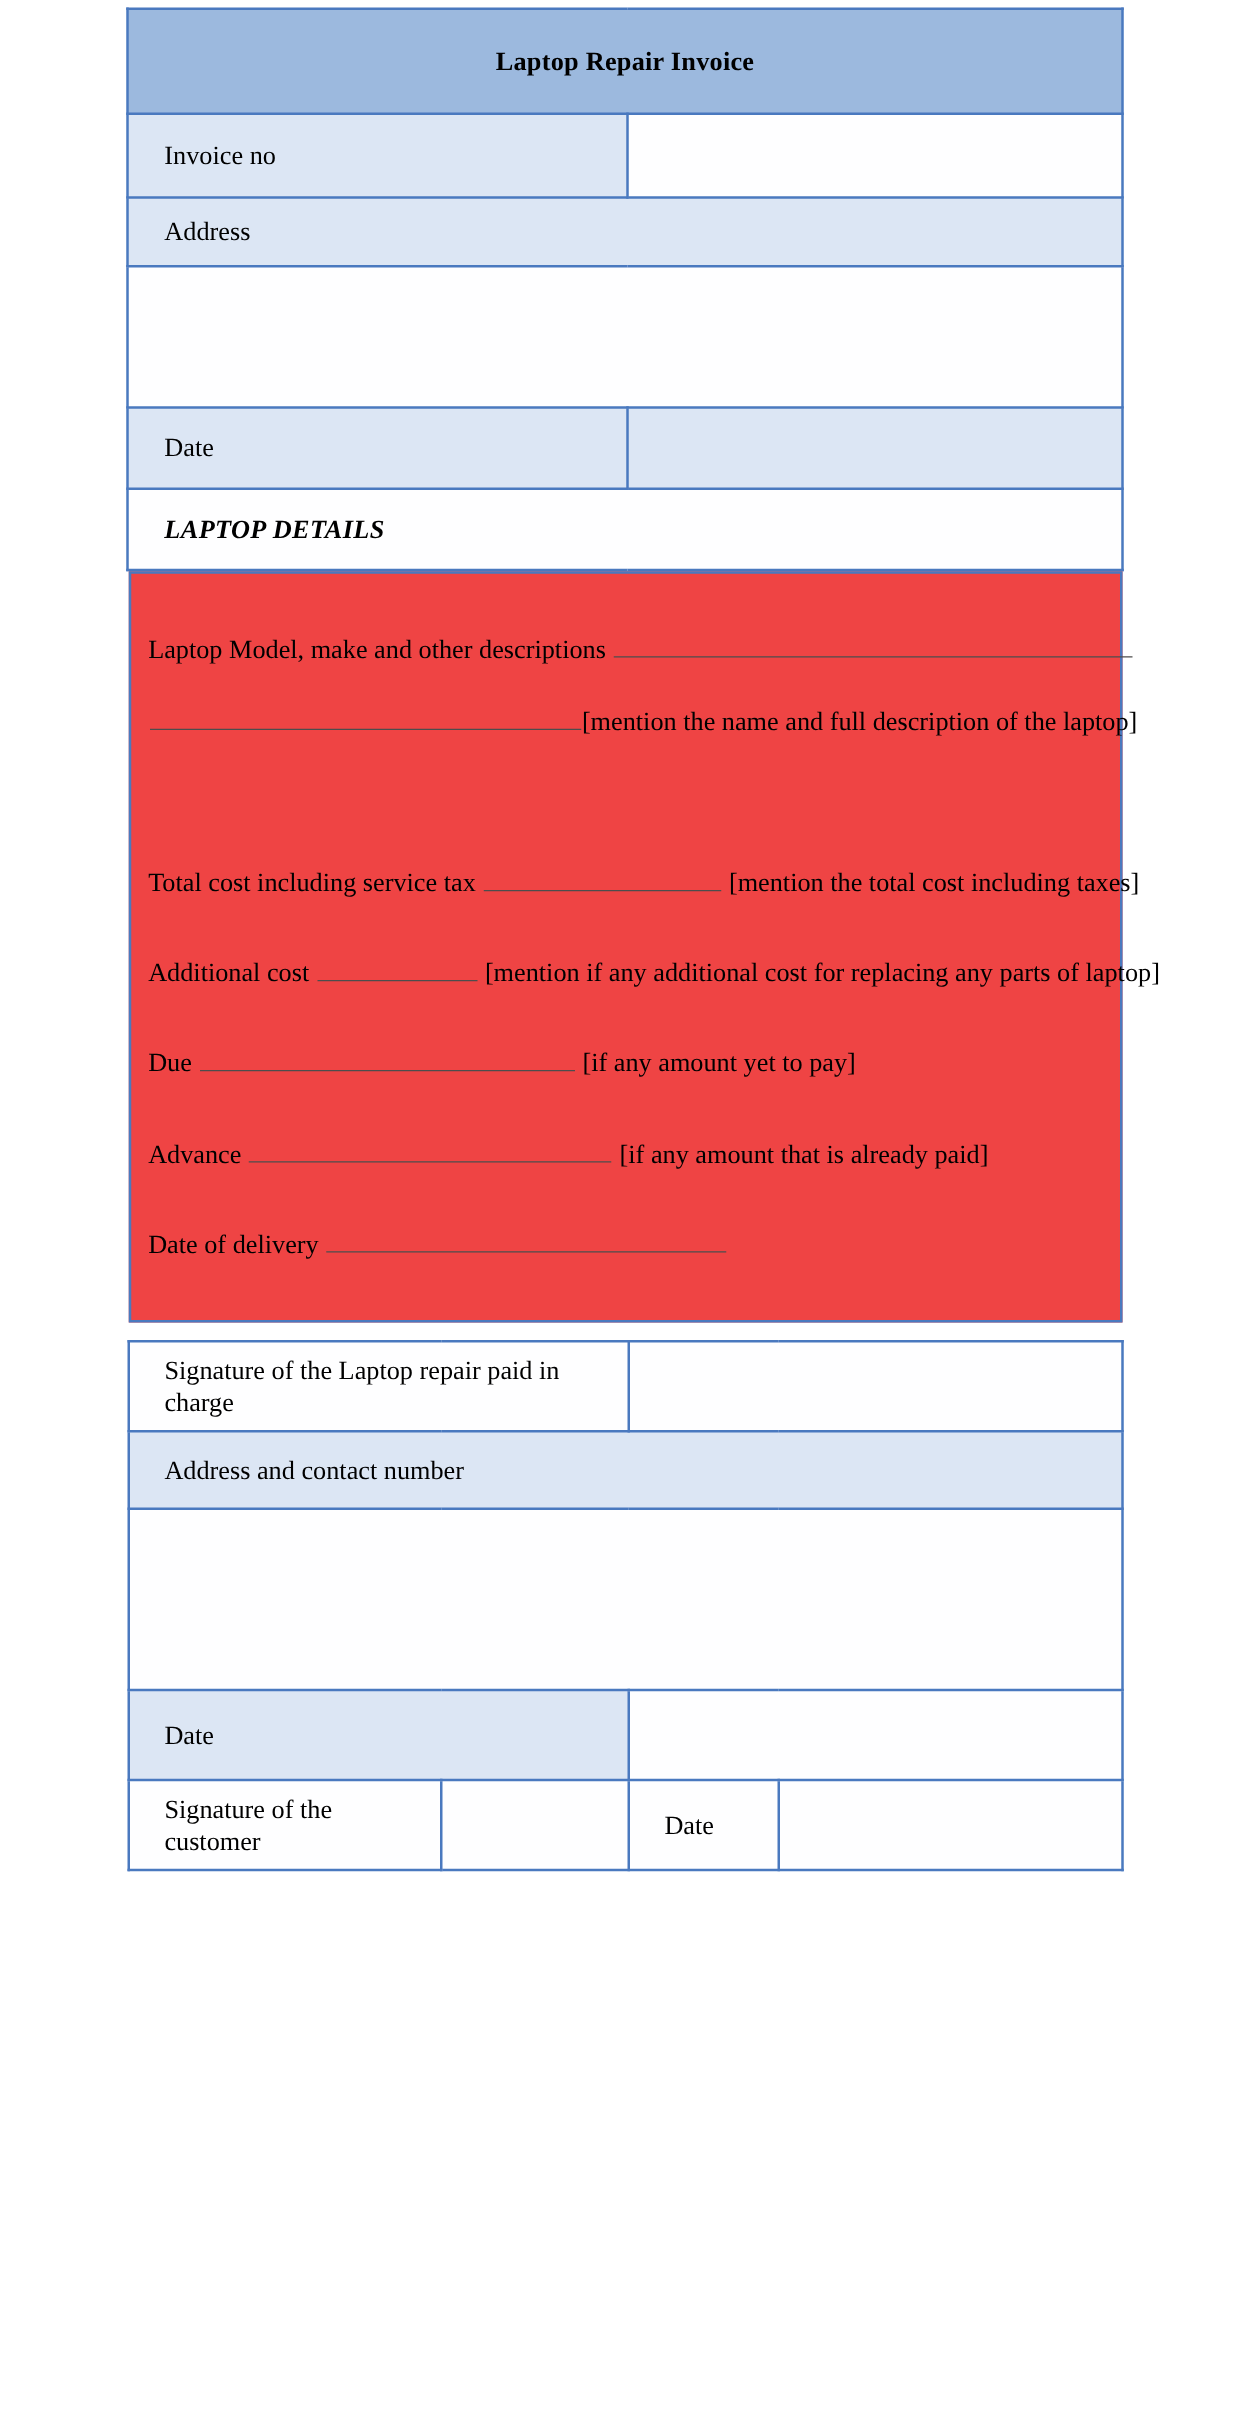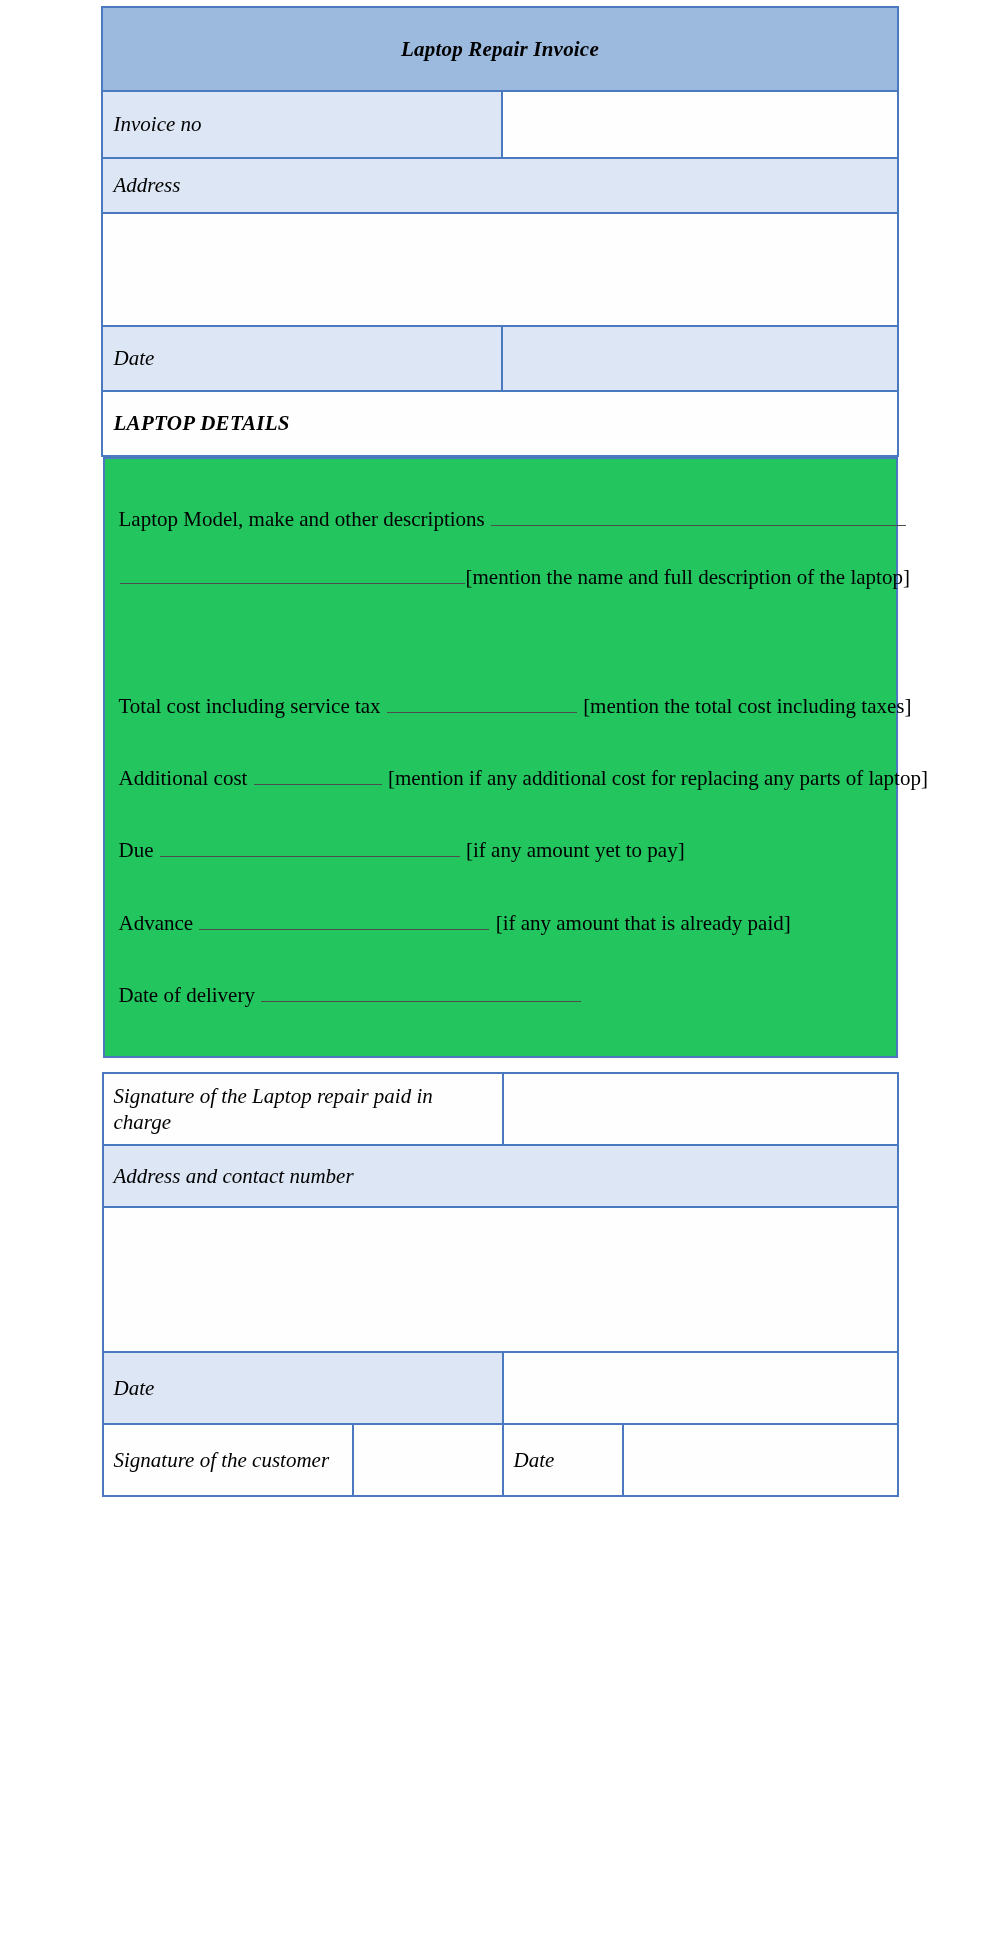--- a/index.html
+++ b/index.html
@@ -25,26 +25,25 @@
 
   
   .tbl {
     border-collapse: collapse;
     table-layout: fixed;
     width: 795px;
     margin: 0 auto;
   }
   .tbl td {
     border: 2px solid #4a79bf;
-    padding: 0 10px;
+    padding: 0 28px;
     vertical-align: middle;
     font-size: 21px;
     line-height: 1.25;
     background: #fefeff;
-    font-style: italic;
   }
   .shade { background: #dce6f4 !important; }
 
   
   .title-cell {
     background: #9cb9de !important;
     text-align: center;
     font-weight: bold;
     font-size: 28px;
     height: 82px;
@@ -67,21 +66,21 @@
   }
 
   
   .body-box {
     width: 795px;
     margin: 0 auto;
     box-sizing: border-box;
     border: 2px solid #4a79bf;
     height: 601px;
     padding: 44px 14px 0 14px;
-    background: #22c55e;
+    background: #ef4444;
   }
   .line {
     font-size: 21px;
     line-height: 1.3;
     white-space: nowrap;
     margin: 0 0 0 0;
   }
   .gap-lg { height: 42px; }
   .gap-md { height: 28px; }
   .gap-sm { height: 14px; }

